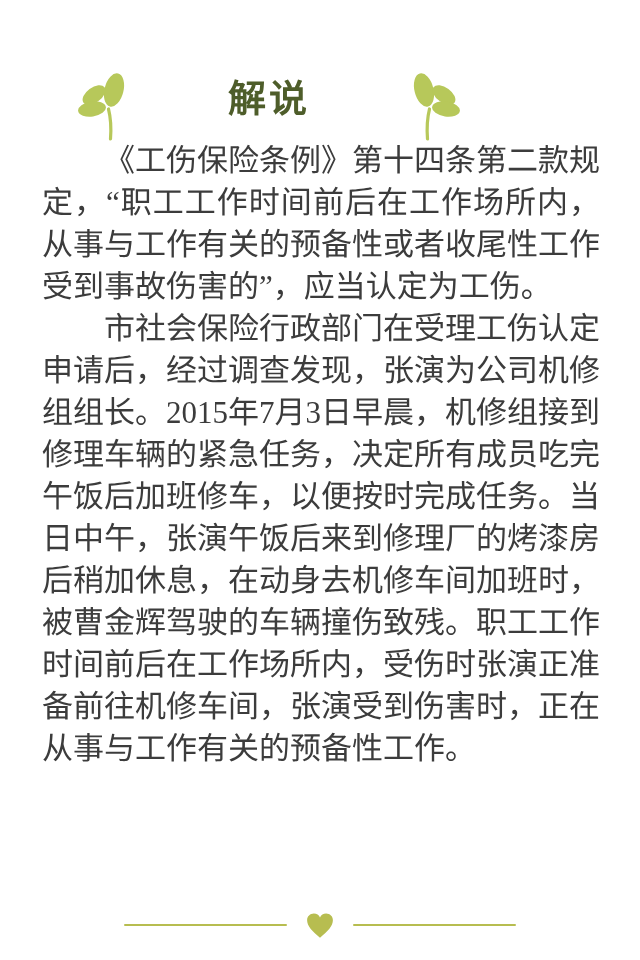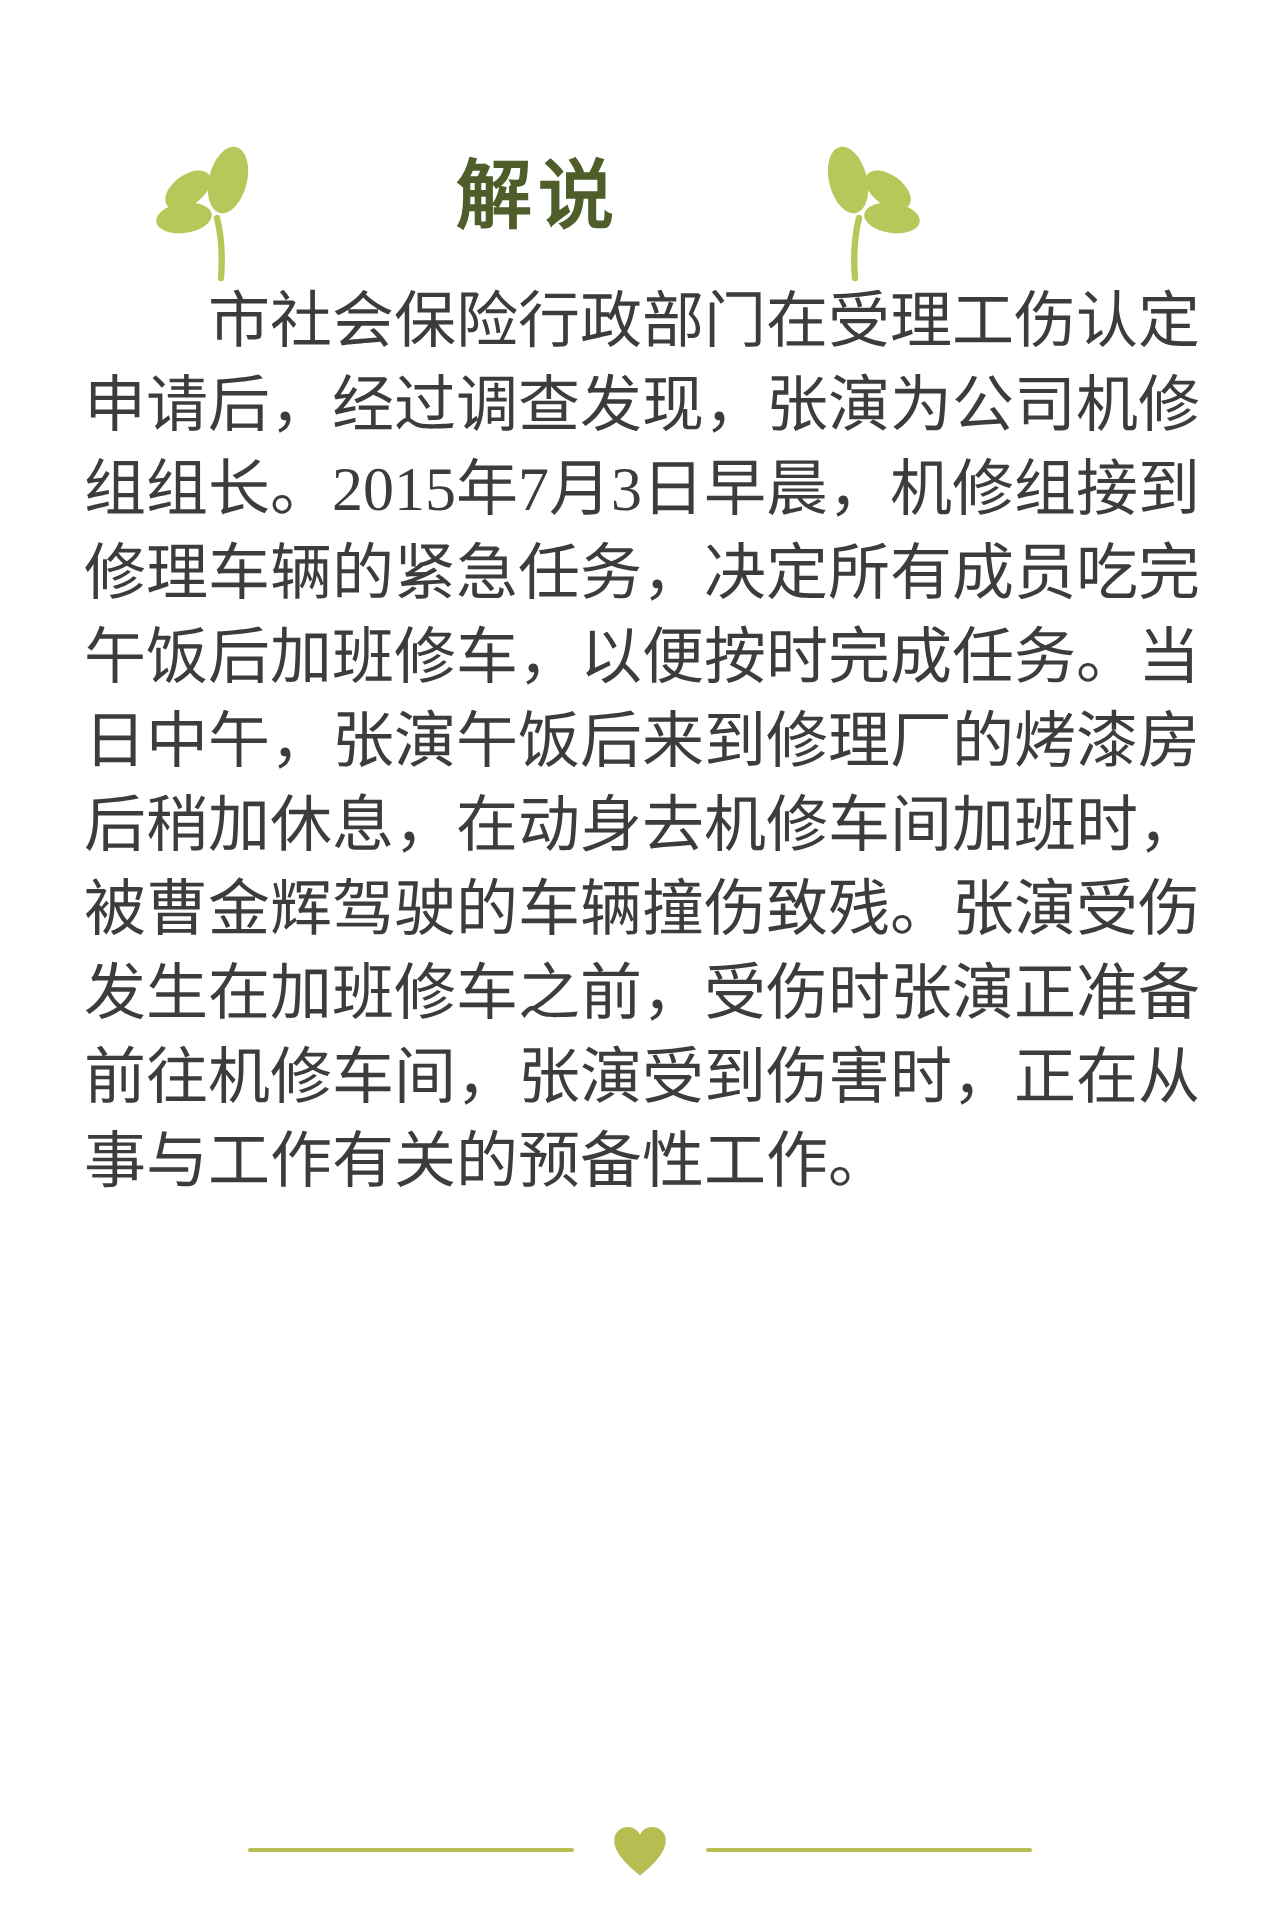--- a/index.html
+++ b/index.html
@@ -107,21 +107,22 @@
 
     <svg class="sprout right" viewBox="0 0 62 72" aria-hidden="true">
       <path d="M32.5 70 C33.5 57 32.5 48 30.5 40" stroke="currentColor" stroke-width="3.2" fill="none" stroke-linecap="round"></path>
       <ellipse cx="36" cy="21" rx="9.5" ry="17" fill="currentColor" transform="rotate(14 36 21)"></ellipse>
       <ellipse cx="16" cy="26" rx="13" ry="7.5" fill="currentColor" transform="rotate(-36 16 26)"></ellipse>
       <ellipse cx="14" cy="40" rx="14" ry="7.5" fill="currentColor" transform="rotate(-8 14 40)"></ellipse>
     </svg>
   </div>
 
   <main class="article">
-    <p>市社会保险行政部门在受理工伤认定申请后，经过调查发现，张演为公司机修组组长。2015年7月3日早晨，机修组接到修理车辆的紧急任务，决定所有成员吃完午饭后加班修车，以便按时完成任务。当日中午，张演午饭后来到修理厂的烤漆房后稍加休息，在动身去机修车间加班时，被曹金辉驾驶的车辆撞伤致残。张演受伤发生在加班修车之前，受伤时张演正准备前往机修车间，张演受到伤害时，正在从事与工作有关的预备性工作。</p>
+    <p>《工伤保险条例》第十四条第二款规定，“职工工作时间前后在工作场所内，从事与工作有关的预备性或者收尾性工作受到事故伤害的”，应当认定为工伤。</p>
+    <p>市社会保险行政部门在受理工伤认定申请后，经过调查发现，张演为公司机修组组长。2015年7月3日早晨，机修组接到修理车辆的紧急任务，决定所有成员吃完午饭后加班修车，以便按时完成任务。当日中午，张演午饭后来到修理厂的烤漆房后稍加休息，在动身去机修车间加班时，被曹金辉驾驶的车辆撞伤致残。职工工作时间前后在工作场所内，受伤时张演正准备前往机修车间，张演受到伤害时，正在从事与工作有关的预备性工作。</p>
   </main>
 
   <div class="footer">
     <div class="divider-line"></div>
     <svg class="heart" viewBox="0 0 48 44" aria-hidden="true">
       <path fill="currentColor" d="M24 42 C11 31.5 3 22.5 3 13.5 C3 7 8 2.5 14 2.5 C18.5 2.5 22.5 5 24 9 C25.5 5 29.5 2.5 34 2.5 C40 2.5 45 7 45 13.5 C45 22.5 37 31.5 24 42 Z"></path>
     </svg>
     <div class="divider-line"></div>
   </div>
 

